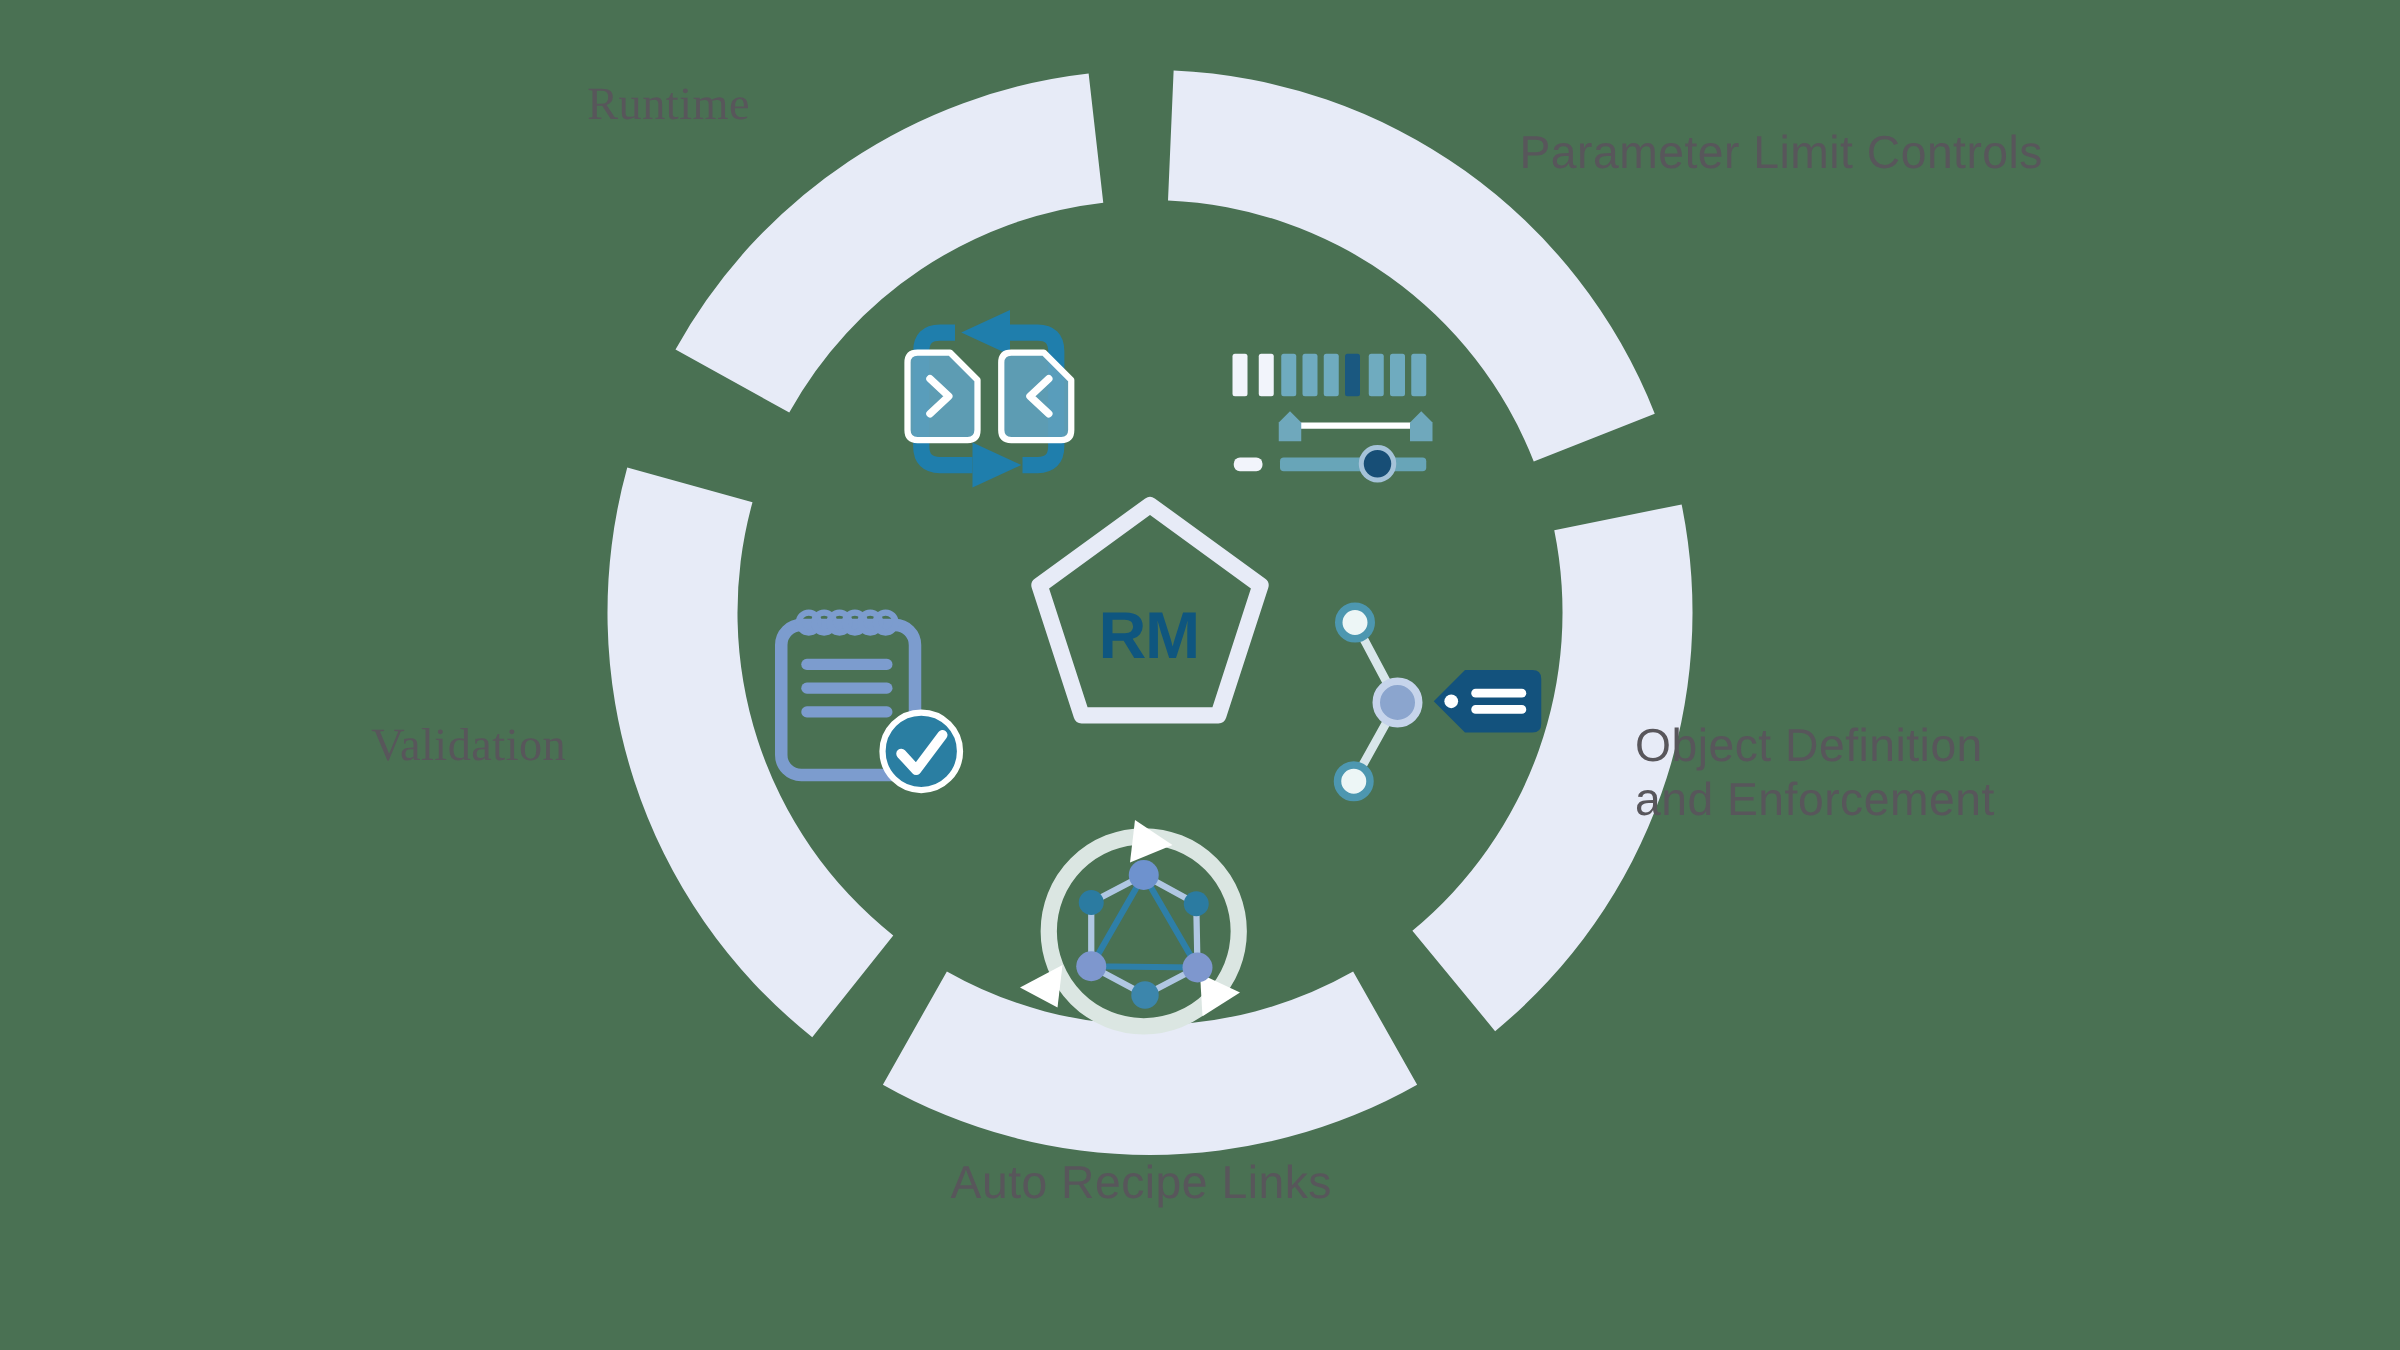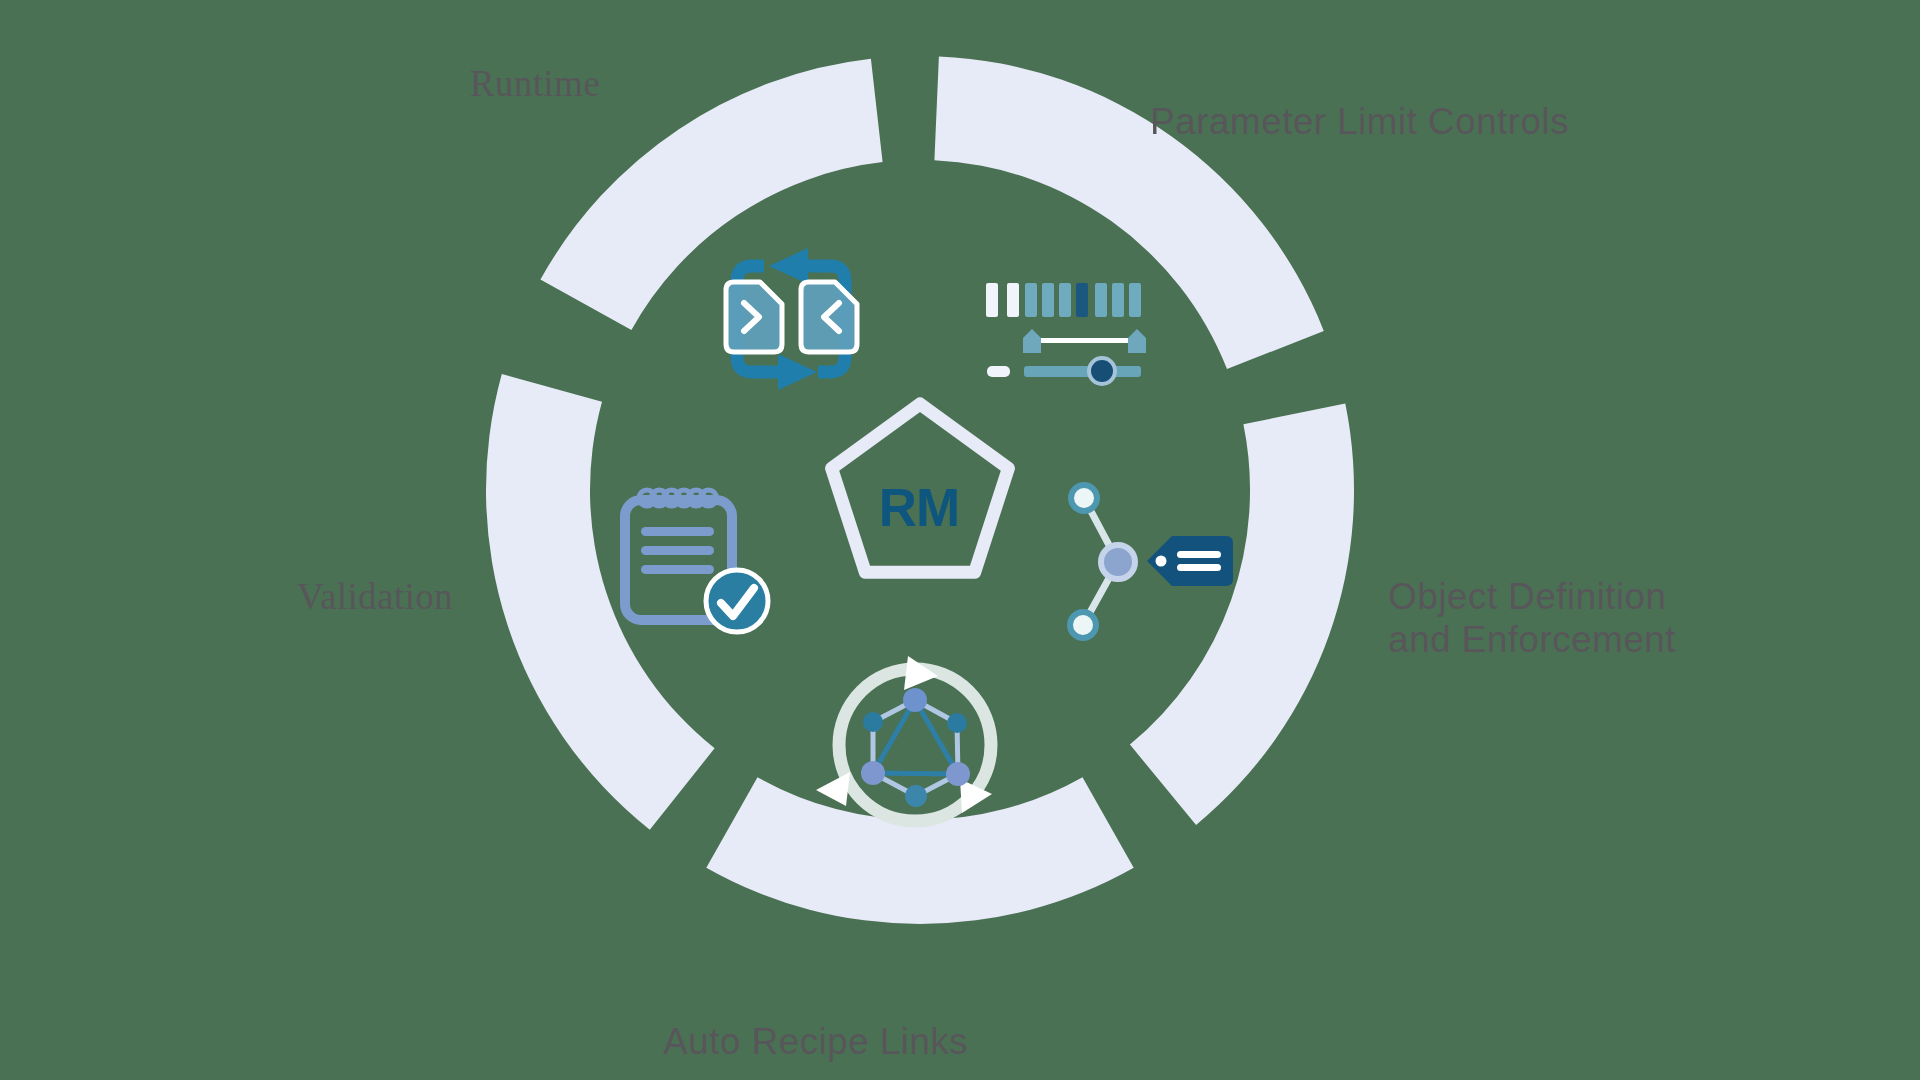--- a/index.html
+++ b/index.html
@@ -9,21 +9,21 @@
   .label{
     position:absolute;
     font-family:"Liberation Sans",sans-serif;
     font-weight:300;
     font-size:37px;
     line-height:43px;
     letter-spacing:0.4px;
     color:var(--label-color,#58565B);
   }
   .label.right{text-align:right;font-family:Liberation Serif, serif;}
-  .label.center{}
+  .label.center{text-align:center;}
   .label.left{text-align:left;}
   .rm-text{
     font-family:"Liberation Sans",sans-serif;
     font-weight:700;
     font-size:53px;
     letter-spacing:-1px;
   }
 </style>
 </head>
 <body style="background: rgb(74, 113, 83);">
@@ -123,22 +123,22 @@
   </div>
 
   <div class="label center" style="left:1150px;top:100px;width:550px">
     <div>Parameter Limit Controls</div>
   </div>
 
   <div class="label right" style="left:150px;top:575px;width:303px">
     <div>Validation</div>
   </div>
 
-  <div class="label left" style="left:1388px;top:575px;width:420px">
+  <div class="label left" style="left:1308px;top:575px;width:420px">
     <div>Object Definition</div>
     <div>and Enforcement</div>
   </div>
 
-  <div class="label center" style="left:663px;top:1020px;width:500px">
+  <div class="label center" style="left:663px;top:924px;width:500px">
     <div>Auto Recipe Links</div>
   </div>
 
 </div>
 
 </body></html>

